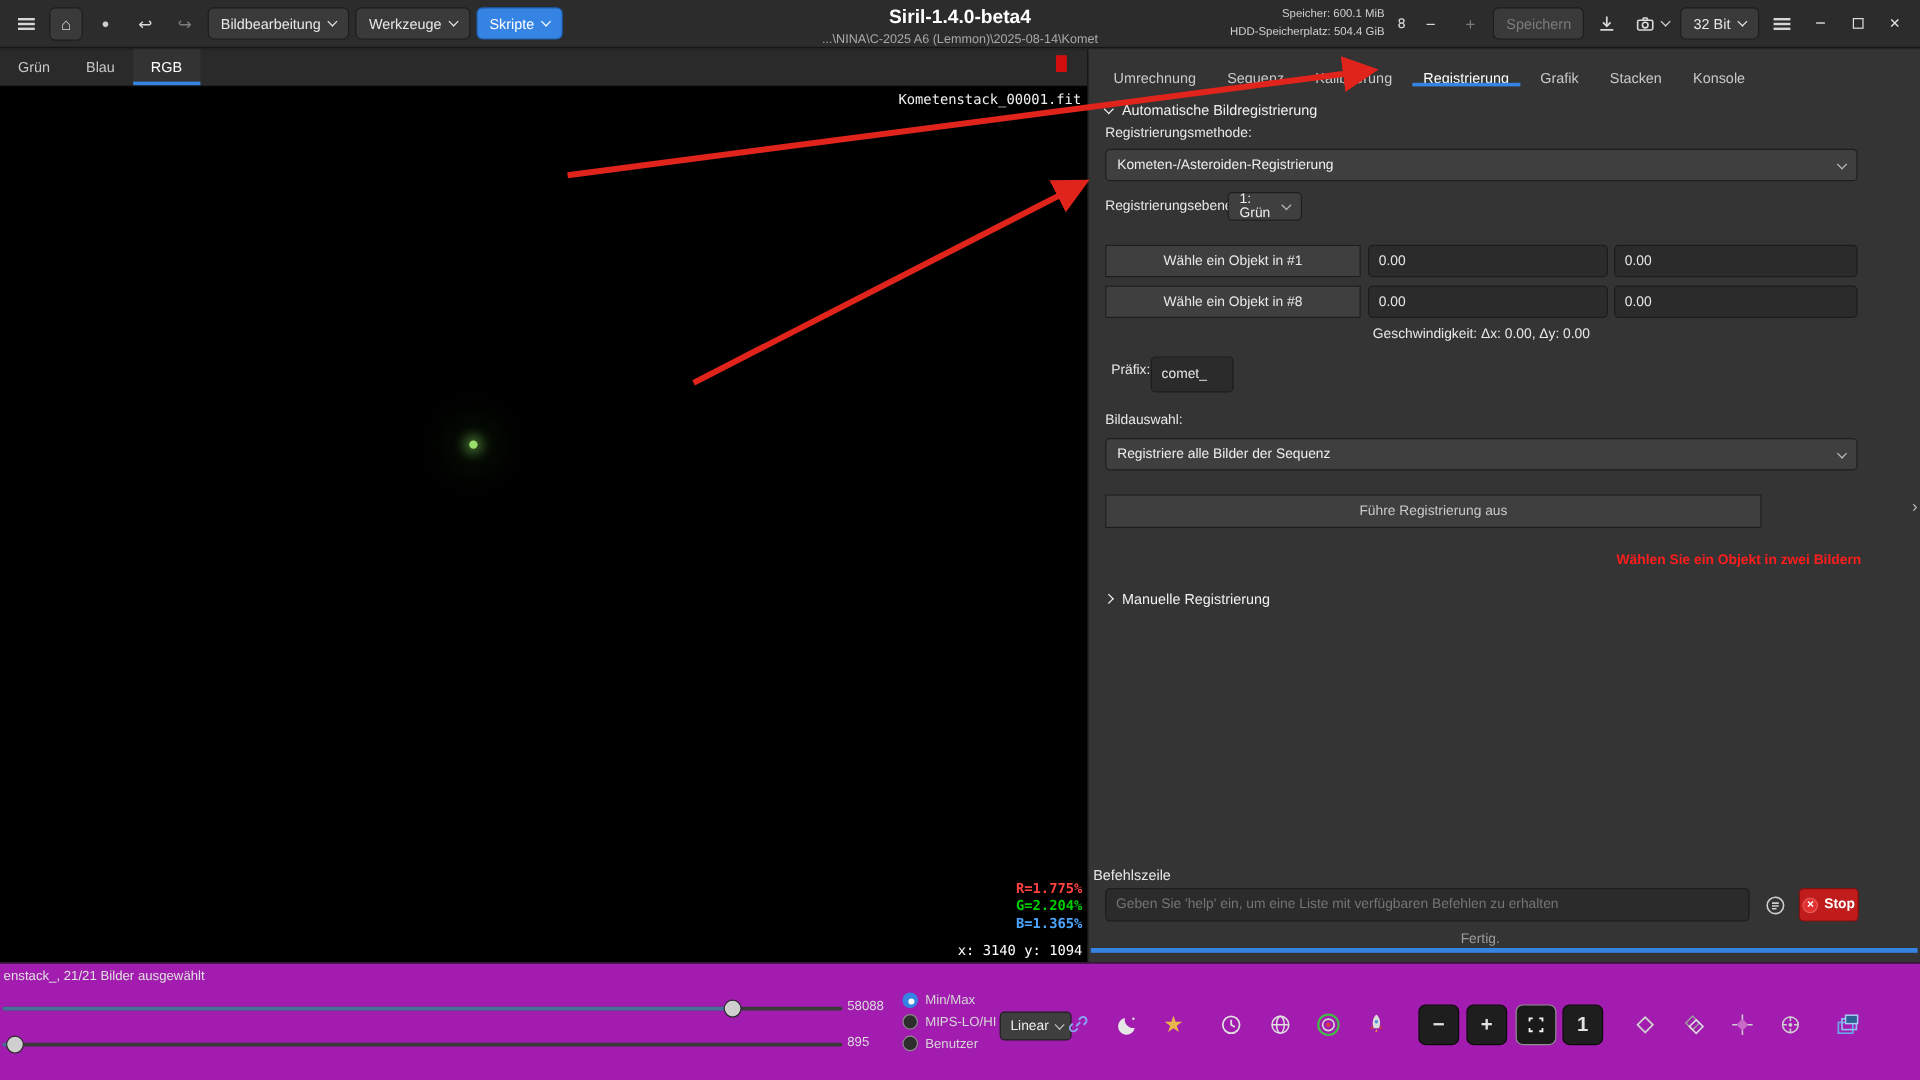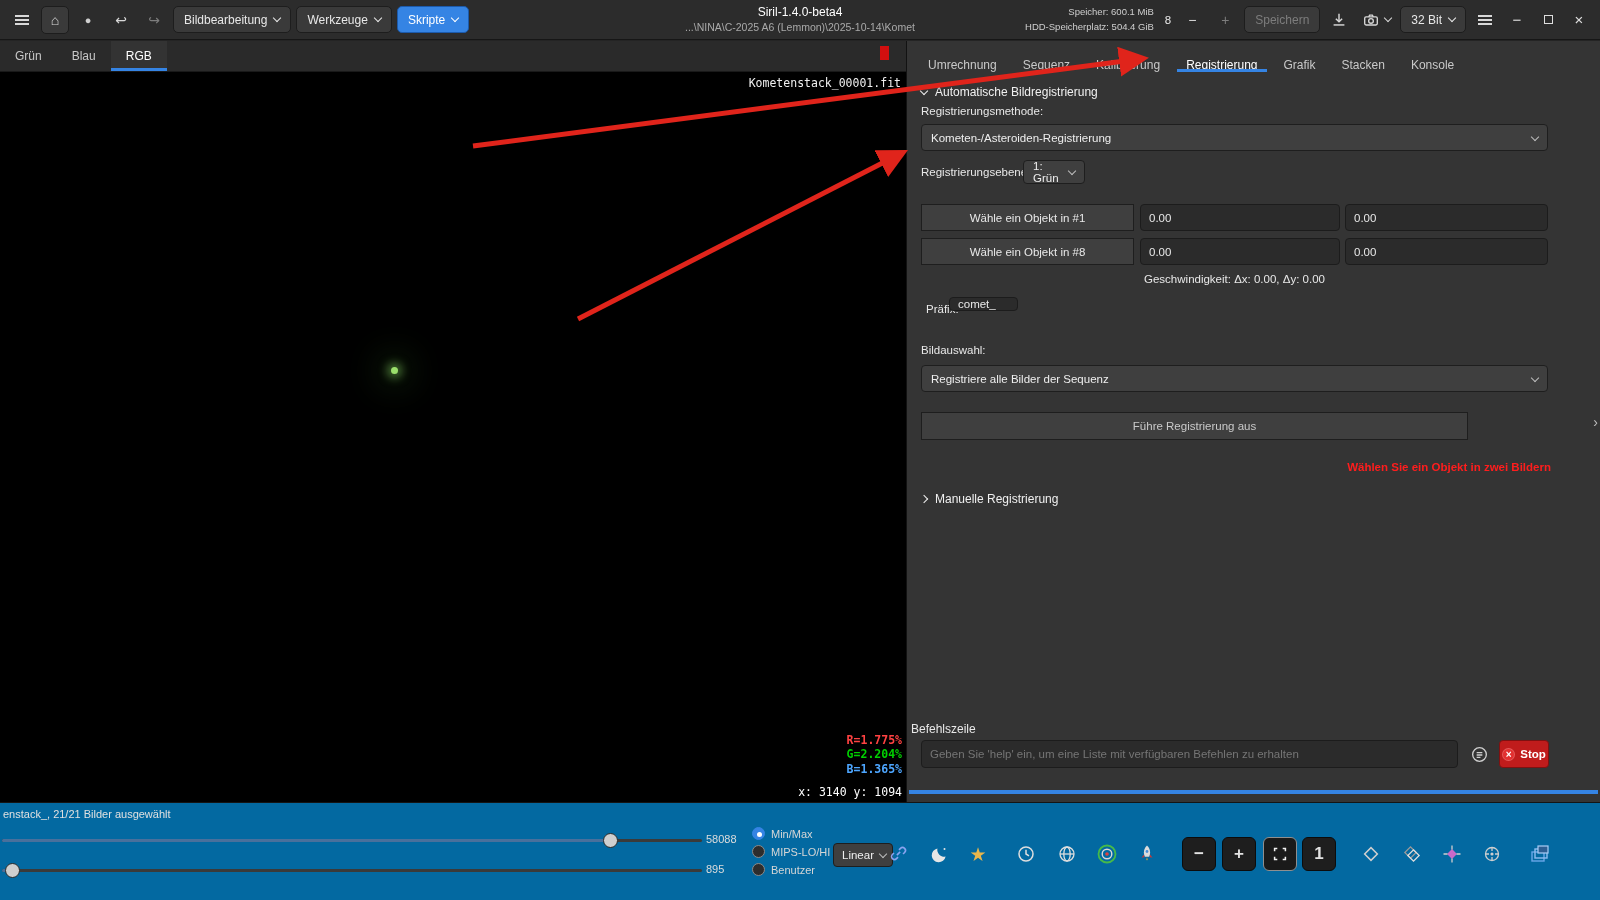--- a/index.html
+++ b/index.html
@@ -12,21 +12,21 @@
   .cv.right{transform:rotate(-45deg)}
 
   
   .header{position:absolute;top:0;left:0;width:1600px;height:40px;background:#2c2c2c;border-bottom:1px solid #161616;display:flex;align-items:center;justify-content:space-between;padding:0 8px;z-index:5}
   .hgroup{display:flex;align-items:center;gap:5px}
   .ibtn{height:28px;min-width:28px;display:flex;align-items:center;justify-content:center;border-radius:5px;color:#d8d8d8;font-size:14px;cursor:default}
   .ibtn.boxed{background:#3a3a3a;border:1px solid #1d1d1d}
   .mbtn{height:27px;display:flex;align-items:center;gap:7px;background:#3a3a3a;border:1px solid #1d1d1d;border-radius:5px;padding:0 10px;font-size:12px;color:#e8e8e8}
   .mbtn.accent{background:var(--accent);border-color:#1c5aab;color:#fff}
   .hcenter{position:absolute;left:50%;top:4px;transform:translateX(-50%);text-align:center;line-height:1.35}
-  .htitle{font-size:12px;font-weight:normal;color:#fff}
+  .htitle{font-size:16px;font-weight:bold;color:#fff}
   .hsub{font-size:10.5px;color:#a9a9a9}
   .meminfo{text-align:right;font-size:9.5px;color:#cfcfcf;line-height:1.5;margin-right:4px}
   .counter{font-size:11.5px;color:#e6e6e6;margin:0 2px}
   .dis{color:#7d7d7d}
   .winbtn{width:26px;height:26px;display:flex;align-items:center;justify-content:center;color:#e0e0e0;font-size:15px;border-radius:50%}
   .maxbox{width:9px;height:9px;border:1.5px solid #dedede}
   .bars{display:inline-block;width:14px;height:10px;border-top:2px solid #d8d8d8;border-bottom:2px solid #d8d8d8;position:relative}
   .bars::after{content:"";position:absolute;left:0;right:0;top:2px;height:2px;background:#d8d8d8}
   svg.ic{display:block}
 
@@ -60,21 +60,21 @@
   .gbtn{background:#3f3f3f;border:1px solid #1e1e1e;border-radius:0;display:flex;align-items:center;justify-content:center;font-size:11.5px;color:#e8e8e8;position:absolute}
   .tinput{background:#2b2b2b;border:1px solid #1c1c1c;border-radius:4px;color:#e8e8e8;font-size:11.5px;padding:0 8px;position:absolute;font-family:"Liberation Sans",sans-serif;outline:none}
   .warning{position:absolute;font-size:11.5px;font-weight:bold;color:var(--warning)}
   .collapse{position:absolute;right:2px;top:373px;color:#bdbdbd;font-size:14px}
   .progress{position:absolute;left:2px;right:2px;top:749px;height:4px;background:var(--accent)}
   .status{position:absolute;left:14px;right:54px;top:736px;text-align:center;font-size:11.5px;color:#9c9c9c}
   .stopbtn{position:absolute;background:#c01c1c;border:1px solid #7e1111;border-radius:4px;color:#fff;font-size:11.5px;display:flex;align-items:center;justify-content:center;gap:5px;font-weight:bold}
   .stopbtn .x{display:inline-flex;width:13px;height:13px;border-radius:50%;background:#e23030;border:1px solid #fff3;align-items:center;justify-content:center;font-size:10px}
 
   
-  .bottom{position:absolute;top:802px;left:0;width:1600px;height:98px;background:#0369a1;border-top:1px solid #141414}
+  .bottom{position:absolute;top:802px;left:0;width:1600px;height:98px;background:#a21caf;border-top:1px solid #141414}
   .selinfo{position:absolute;left:3px;top:5px;font-size:11px;color:#e0e0e0}
   .track{position:absolute;height:3px;background:#3a3a3a;border-radius:2px}
   .track .fill{position:absolute;left:0;top:0;bottom:0;background:#49709c;border-radius:2px}
   .knob{position:absolute;top:-6px;width:15px;height:15px;border-radius:50%;background:#cfcfcf;border:1px solid #2a2a2a}
   .sval{position:absolute;font-size:11px;color:#dcdcdc}
   .radiorow{position:absolute;display:flex;align-items:center;gap:6px;font-size:11px;color:#d6d6d6}
   .radio{width:13px;height:13px;border-radius:50%;border:1px solid #8a8a8a;background:#2d2d2d;position:relative}
   .radio.checked{border-color:var(--accent);background:var(--accent)}
   .radio.checked::after{content:"";position:absolute;left:4px;top:4px;width:5px;height:5px;border-radius:50%;background:#fff}
   .smsel{position:absolute;background:#3f3f3f;border:1px solid #1e1e1e;border-radius:4px;font-size:11.5px;color:#eee;display:flex;align-items:center;padding:0 18px 0 8px;height:24px}
@@ -118,21 +118,21 @@
           <span class="cv down"></span>
       </div>
       <div class="mbtn accent">
         <span>Skripte</span>
           <span class="cv down"></span>
       </div>
     </div>
 
     <div class="hcenter">
       <div class="htitle">Siril-1.4.0-beta4</div>
-      <div class="hsub">...\NINA\C-2025 A6 (Lemmon)\2025-10-14\Komet</div>
+      <div class="hsub">...\NINA\C-2025 A6 (Lemmon)\2025-08-14\Komet</div>
     </div>
 
     <div class="hgroup">
       <div class="meminfo">
         <div>Speicher: 600.1 MiB</div>
         <div>HDD-Speicherplatz: 504.4 GiB</div>
       </div>
       <span class="counter">8</span>
       <div class="ibtn">
           <span>−</span>
@@ -258,21 +258,21 @@
 
       <div class="gbtn" style="left:14px;top:197px;width:213px;height:27px">
           <span>Wähle ein Objekt in #8</span>
         </div>
       <input class="tinput" style="left: 233px; top: 197px; width: 200px; height: 27px;" value="0.00">
       <input class="tinput" style="left: 438px; top: 197px; width: 203px; height: 27px;" value="0.00">
 
       <div class="lab" style="position:absolute;left:14px;top:232px;width:627px;text-align:center">Geschwindigkeit: Δx: 0.00, Δy: 0.00</div>
 
       <div class="lab b" style="position:absolute;left:19px;top:262px">Präfix:</div>
-      <input class="tinput" style="left: 42px; top: 256px; width: 69px; height: 14px;" value="comet_">
+      <input class="tinput" style="left: 52px; top: 256px; width: 69px; height: 30px;" value="comet_">
 
       <div class="lab b" style="position:absolute;left:14px;top:303px">Bildauswahl:</div>
       <div class="select" style="left:14px;top:324px;width:627px">
         <span>Registriere alle Bilder der Sequenz</span>
         <span class="cv down"></span>
       </div>
 
       <div class="gbtn" style="left:14px;top:371px;width:547px;height:28px;color:#c9c9c9">
           <span>Führe Registrierung aus</span>
         </div>
@@ -293,20 +293,21 @@
             <g fill="none" stroke="#cfcfcf" stroke-width="1.4">
               <circle cx="10" cy="10" r="7.2"></circle>
               <path d="M7 8h6M7 10.5h6M7 13h4"></path>
             </g>
           </svg>
       </div>
       <div class="stopbtn" style="left:592px;top:699px;width:50px;height:28px">
         <span class="x">×</span>
         <span>Stop</span>
       </div>
+      <div class="status">Fertig.</div>
       <div class="progress"></div>
     </div>
   </div>
 
   <div class="bottom">
     <div class="selinfo">enstack_, 21/21 Bilder ausgewählt</div>
 
     <div class="track" style="left:2px;top:36px;width:700px">
       <div class="fill" style="width:87%"></div>
       <div class="knob" style="left:calc(87% - 8px)"></div>

